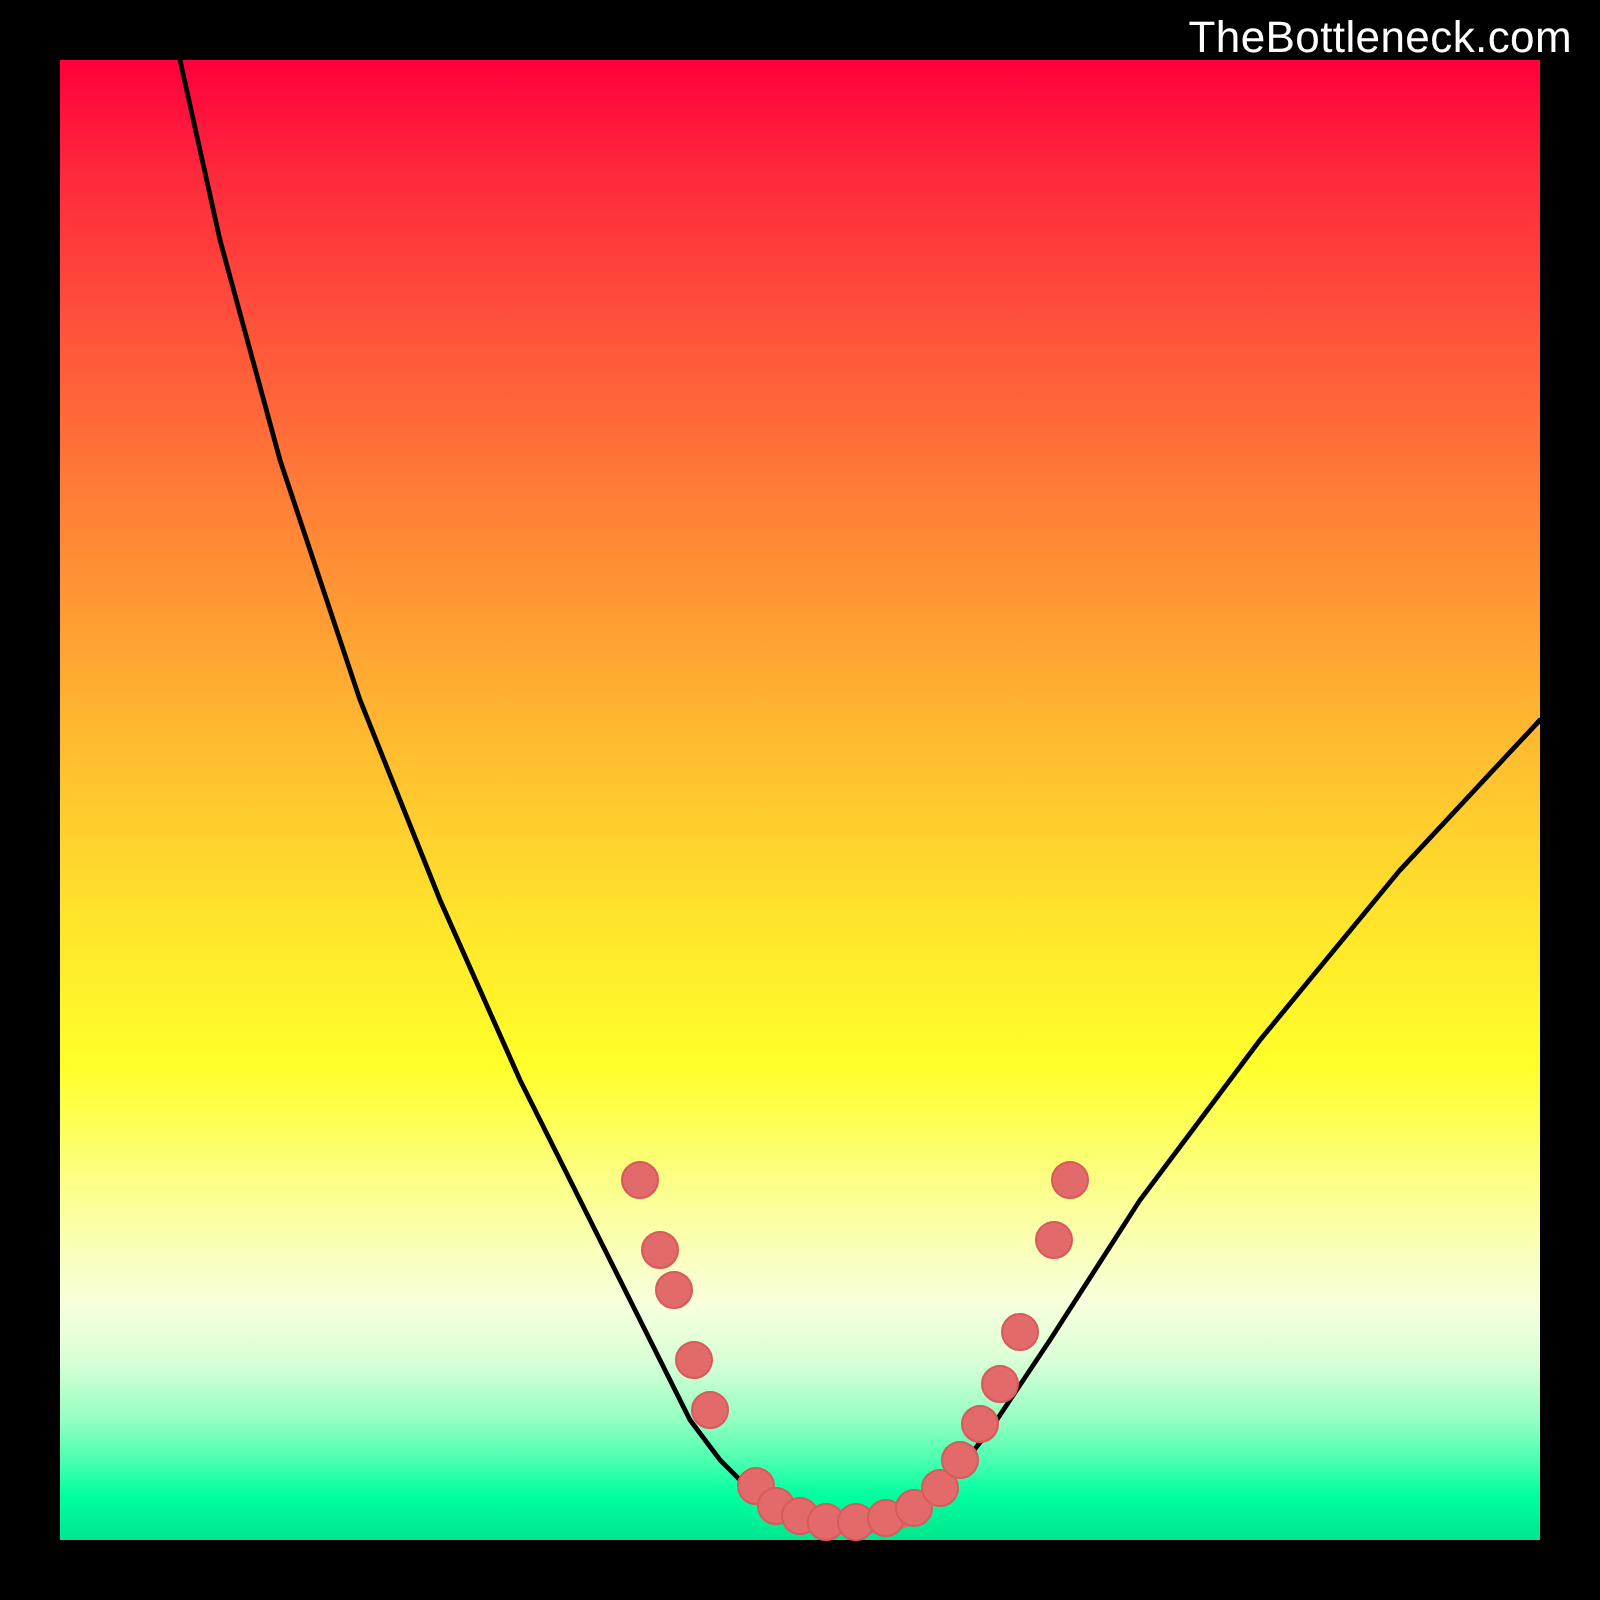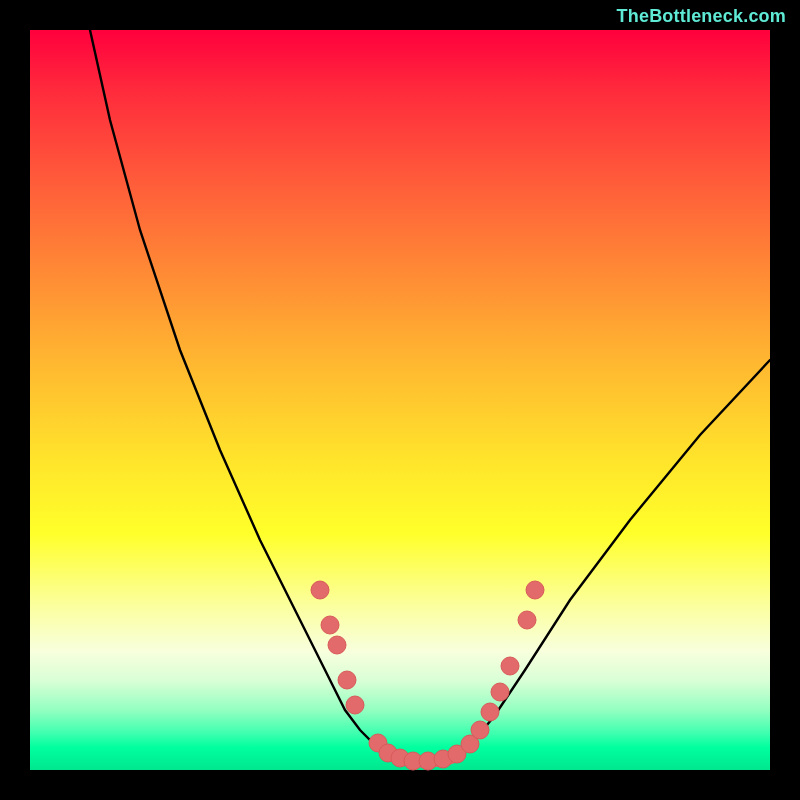--- a/index.html
+++ b/index.html
@@ -38,23 +38,23 @@
       #91ffc0 92%,
       #3fffaf 95%,
       #00ff9f 97%,
       #00e68f 100%
     );
   }
   .watermark {
     position: absolute;
     top: 6px;
     right: 14px;
-    font-size: 18px;
-    font-weight: 700;
-    color: #5eead4;
+    font-size: 22px;
+    font-weight: 400;
+    color: #ffffff;
     letter-spacing: 0.2px;
     user-select: none;
   }
   svg.curve {
     position: absolute;
     left: 0;
     top: 0;
     width: 740px;
     height: 740px;
     overflow: visible;

